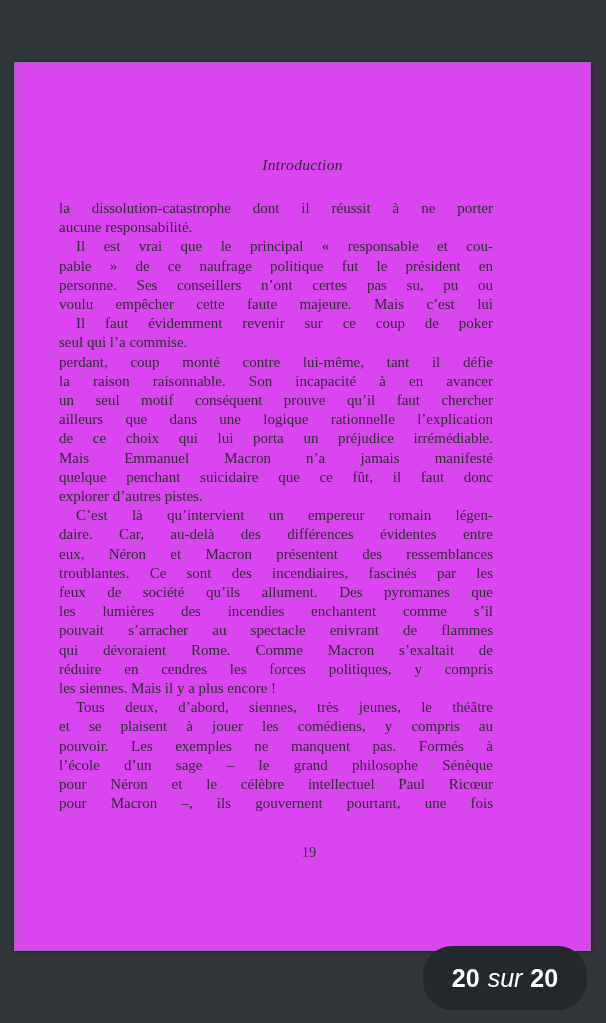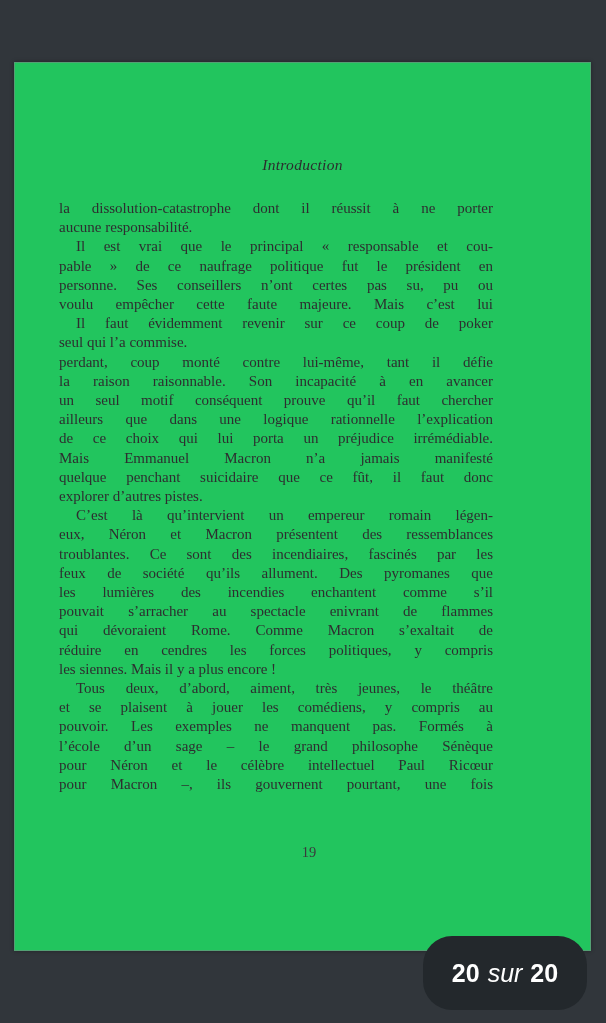--- a/index.html
+++ b/index.html
@@ -9,21 +9,21 @@
     background: #31363b;
     overflow: hidden;
     font-family: "Liberation Serif", serif;
   }
   .page {
     position: absolute;
     left: 14px;
     top: 62px;
     width: 577px;
     height: 889px;
-    background: #22c55e;
+    background: #d946ef;
     border: 1px solid rgba(125,130,135,0.55);
     box-shadow: 0 0 4px rgba(0,0,0,0.35);
   }
   .page-title {
     margin-top: 93px;
     text-align: center;
     font-style: italic;
     font-size: 15.5px;
     letter-spacing: 0.3px;
     color: #2c2c2e;
@@ -47,21 +47,21 @@
     top: 781px;
     text-align: center;
     font-size: 14.5px;
     color: #3a3a3c;
   }
   .progress-badge {
     position: absolute;
     right: 19px;
     bottom: 13px;
     width: 164px;
-    height: 74px;
+    height: 64px;
     border-radius: 29px;
     background: #23282c;
     display: flex;
     align-items: center;
     justify-content: center;
     gap: 8px;
     font-family: "Liberation Sans", sans-serif;
     font-size: 25px;
     color: #ffffff;
   }
@@ -84,29 +84,30 @@
       <div class="line final">seul qui l’a commise.</div>
       <div class="line">perdant, coup monté contre lui-même, tant il défie</div>
       <div class="line">la raison raisonnable. Son incapacité à en avancer</div>
       <div class="line">un seul motif conséquent prouve qu’il faut chercher</div>
       <div class="line">ailleurs que dans une logique rationnelle l’explication</div>
       <div class="line">de ce choix qui lui porta un préjudice irrémédiable.</div>
       <div class="line">Mais Emmanuel Macron n’a jamais manifesté</div>
       <div class="line">quelque penchant suicidaire que ce fût, il faut donc</div>
       <div class="line final">explorer d’autres pistes.</div>
       <div class="line indent">C’est là qu’intervient un empereur romain légen-</div>
+      <div class="line">daire. Car, au-delà des différences évidentes entre</div>
       <div class="line">eux, Néron et Macron présentent des ressemblances</div>
       <div class="line">troublantes. Ce sont des incendiaires, fascinés par les</div>
       <div class="line">feux de société qu’ils allument. Des pyromanes que</div>
       <div class="line">les lumières des incendies enchantent comme s’il</div>
       <div class="line">pouvait s’arracher au spectacle enivrant de flammes</div>
       <div class="line">qui dévoraient Rome. Comme Macron s’exaltait de</div>
       <div class="line">réduire en cendres les forces politiques, y compris</div>
       <div class="line final">les siennes. Mais il y a plus encore !</div>
-      <div class="line indent">Tous deux, d’abord, aiment, très jeunes, le théâtre</div>
+      <div class="line indent">Tous deux, d’abord, siennes, très jeunes, le théâtre</div>
       <div class="line">et se plaisent à jouer les comédiens, y compris au</div>
       <div class="line">pouvoir. Les exemples ne manquent pas. Formés à</div>
       <div class="line">l’école d’un sage – le grand philosophe Sénèque</div>
       <div class="line">pour Néron et le célèbre intellectuel Paul Ricœur</div>
       <div class="line">pour Macron –, ils gouvernent pourtant, une fois</div>
     </div>
   <div class="page-number">19</div>
 </div>
 
 <div class="progress-badge">

